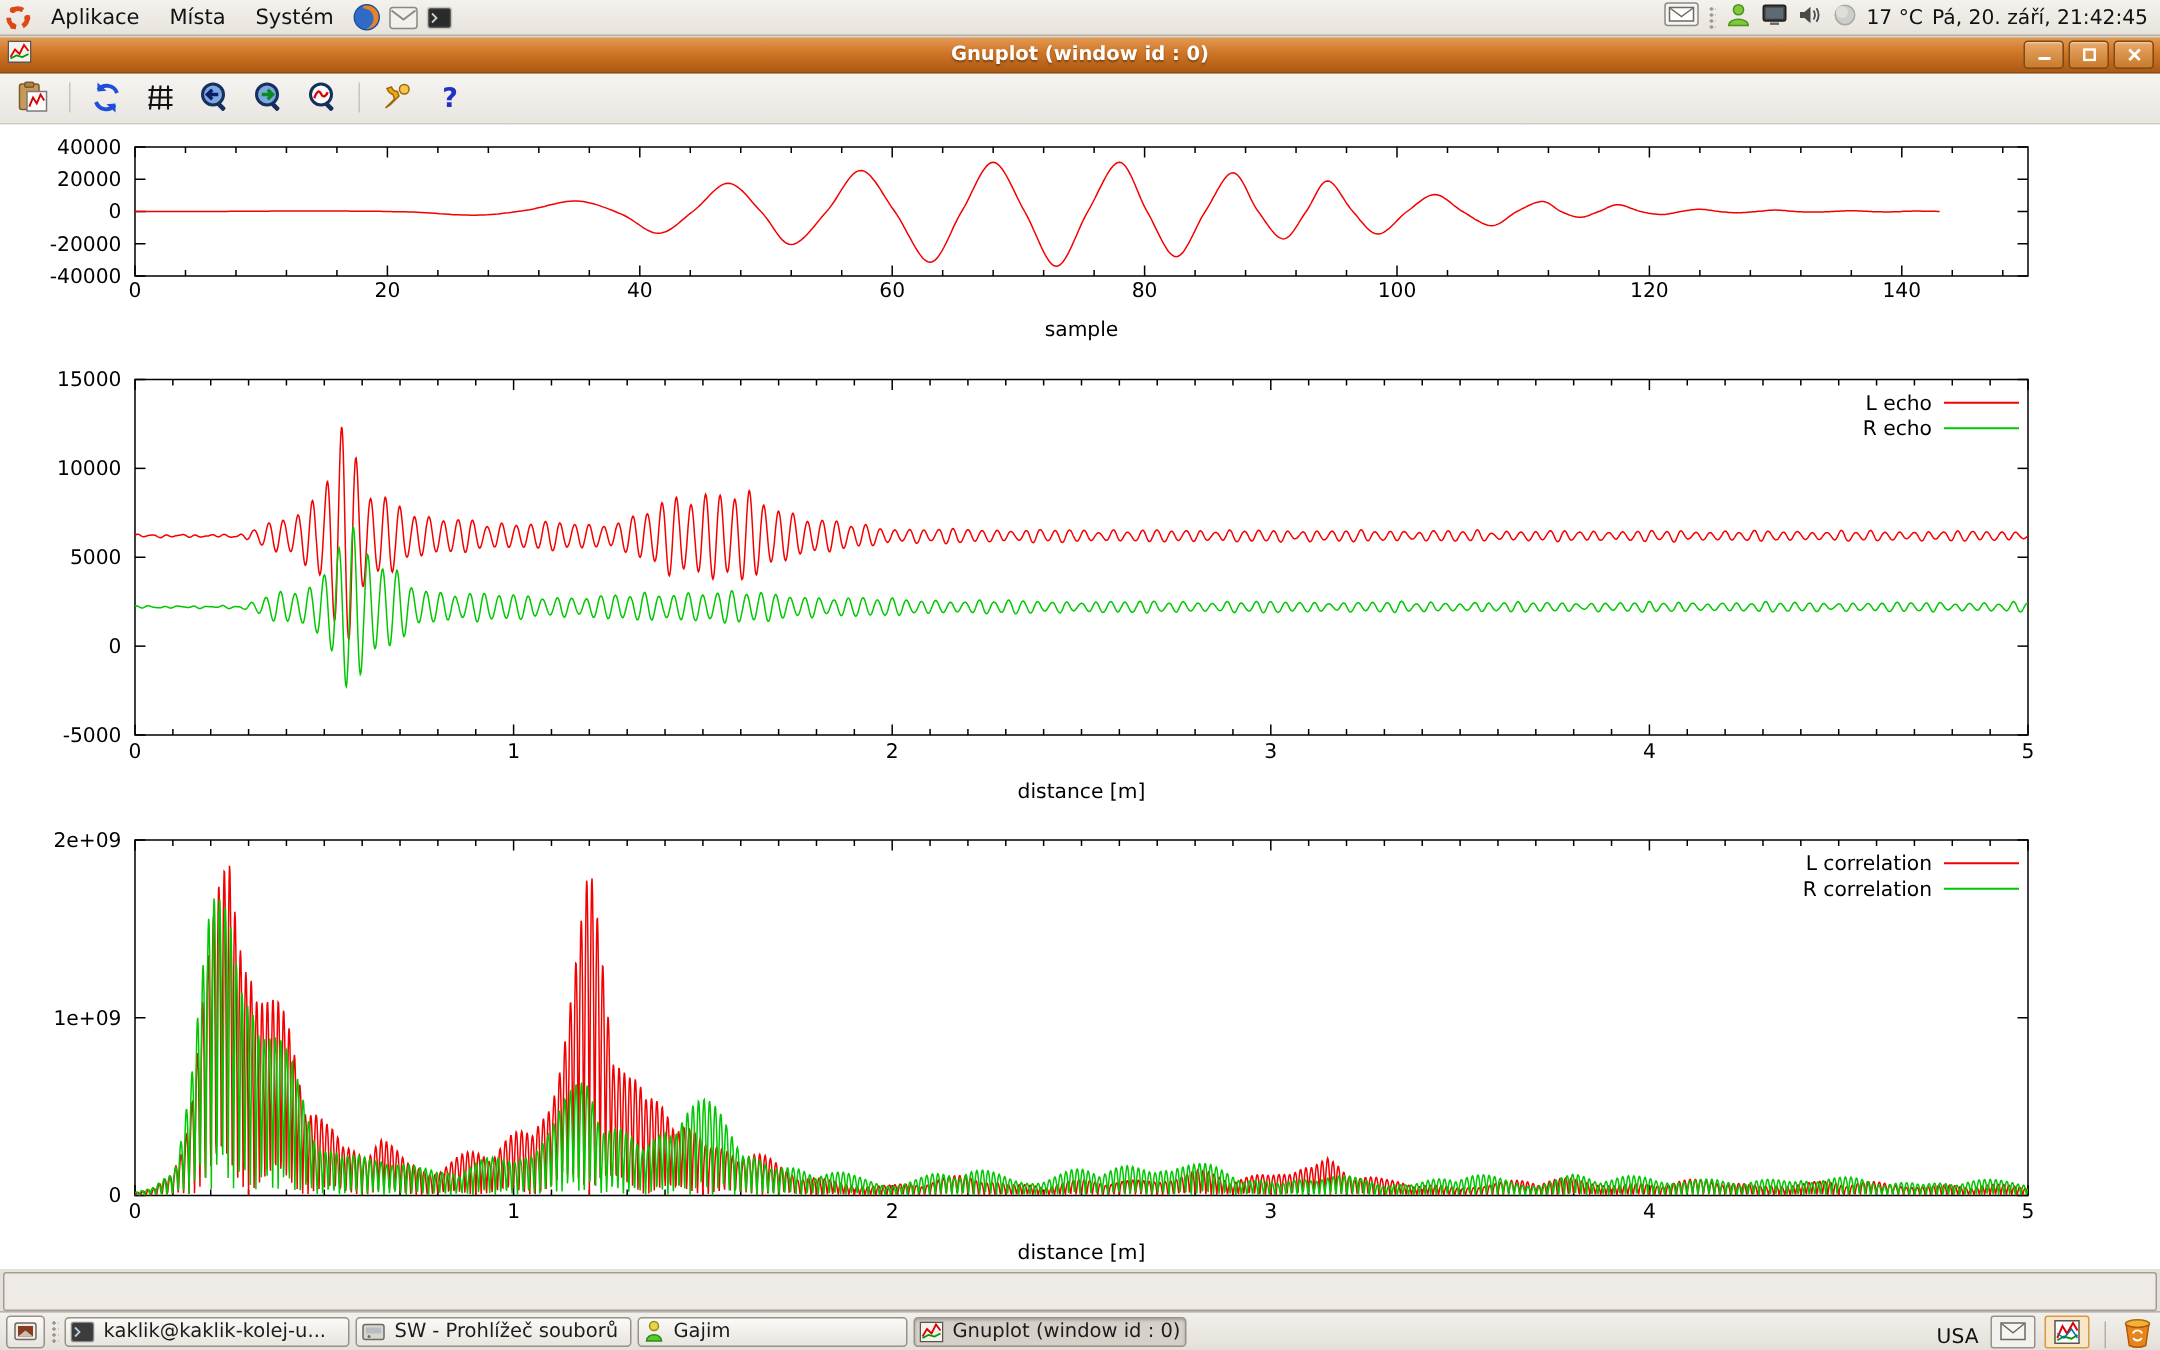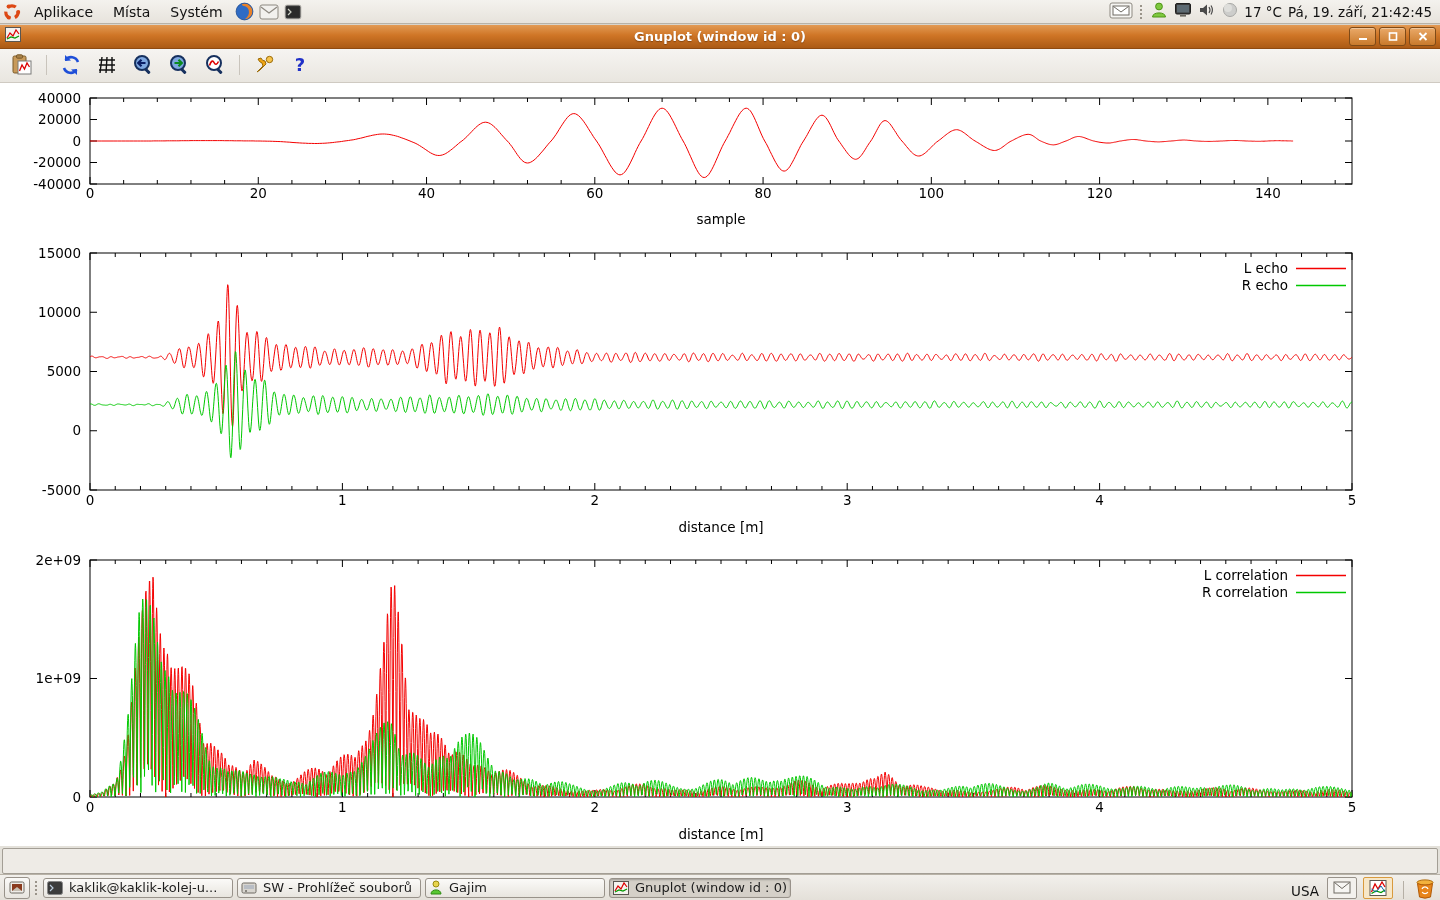--- a/index.html
+++ b/index.html
@@ -129,21 +129,21 @@
           <path d="M11 5 Q13 8 11 11 M13 3.5 Q15.8 8 13 12.5" stroke="#4a4a4a" fill="none" stroke-width="1.2"></path>
         </svg>
       </span>
       <span>
         <svg width="16" height="16" viewBox="0 0 16 16">
           <circle cx="8" cy="8" r="6.5" fill="#cdcdcb" stroke="#a8a8a5"></circle>
           <circle cx="6" cy="6" r="4" fill="#dededb"></circle>
         </svg>
       </span>
       <span class="txt">17 °C</span>
-      <span class="txt">Pá, 19. září, 21:42:45</span>
+      <span class="txt">Pá, 20. září, 21:42:45</span>
     </div>
   </div>
 
   <div class="window">
     <div class="titlebar">
       <span class="wicon">
         <svg width="16" height="15" viewBox="0 0 16 15">
           <rect x="0.5" y="0.5" width="15" height="14" fill="#f4f2ee" stroke="#5a5650"></rect>
           <polyline points="2,11 5,6 8,9 11,3 14,7" fill="none" stroke="#d00" stroke-width="1.2"></polyline>
           <polyline points="2,12 6,10 10,11 14,9" fill="none" stroke="#090" stroke-width="1.2"></polyline>

